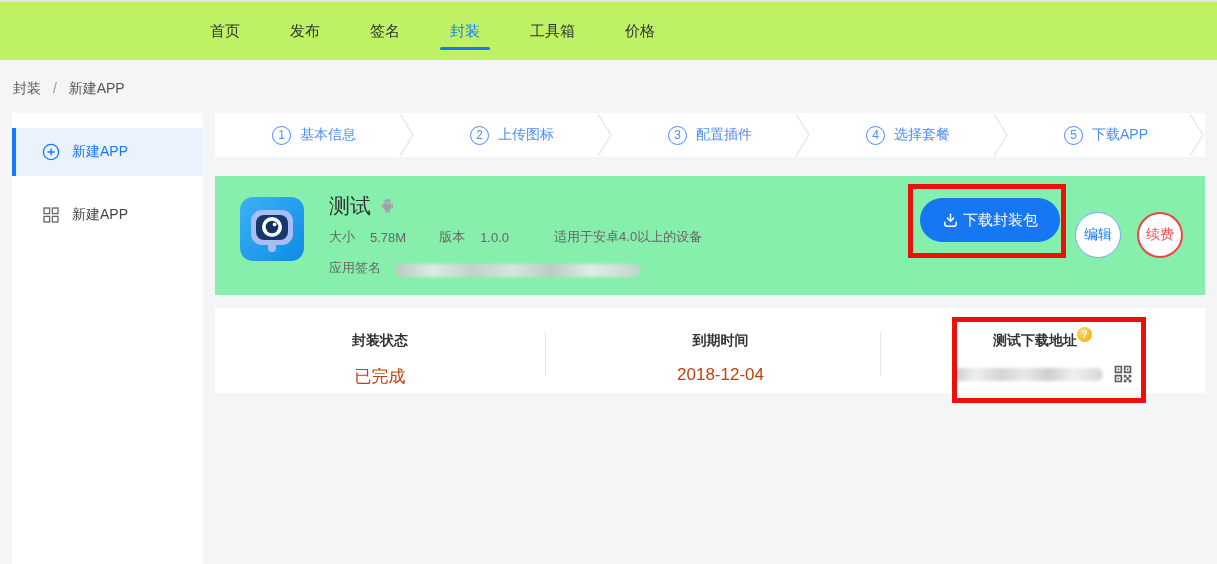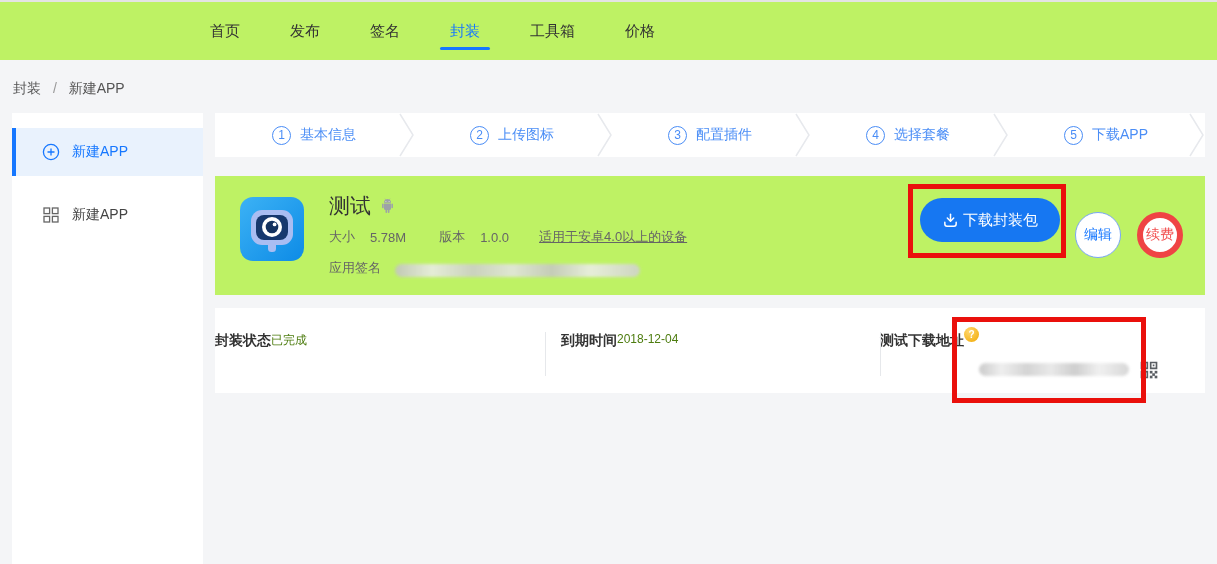--- a/index.html
+++ b/index.html
@@ -25,48 +25,48 @@
   .side-item.active { background:#e9f2fd; border-left:4px solid #1677ff; padding-left:26px; color:#1677ff; }
   .side-item + .side-item { margin-top:15px; }
 
   
   .steps { position:absolute; left:215px; top:113px; width:990px; height:44px; background:#fff; display:flex; }
   .step { width:198px; display:flex; align-items:center; justify-content:center; gap:9px; color:#4a8df6; font-size:14px; cursor:pointer; }
   .step-num { width:19px; height:19px; border:1px solid #4a8df6; border-radius:50%; font-size:12px; line-height:17px; text-align:center; }
   .chevrons { position:absolute; left:0; top:0; pointer-events:none; }
 
   
-  .card { position:absolute; left:215px; top:176px; width:990px; height:119px; background:#bef264; }
+  .card { position:absolute; left:215px; top:176px; width:990px; height:119px; background:#86efac; }
   .app-icon { position:absolute; left:25px; top:21px; width:64px; height:64px; }
   .app-title { position:absolute; left:114px; top:16px; display:flex; align-items:center; gap:8px; }
   .app-name { font-size:21px; color:#333; }
   .meta-row { position:absolute; left:114px; top:52px; font-size:13px; color:#666; display:flex; align-items:center; }
   .meta-label { color:#666; }
   .meta-value { margin-left:15px; color:#666; }
-  .gap30 { margin-left:33px; } .gap35 { margin-left:30px;text-decoration:underline; }
+  .gap30 { margin-left:33px; } .gap35 { margin-left:45px; }
   .sig-row { position:absolute; left:114px; top:83px; font-size:13px; color:#666; display:flex; align-items:flex-end; }
   .blur-stripe { height:13px; border-radius:7px; filter:blur(1.6px); opacity:.85;
     background:linear-gradient(90deg,#c2c2c2,#ececec 15%,#cdcdcd 32%,#e5e5e5 48%,#c6c6c6 64%,#eeeeee 80%,#d0d0d0); }
   .sig-blur { width:245px; margin-left:14px; }
 
   .btn-download { position:absolute; left:705px; top:22px; width:140px; height:44px; border:none; border-radius:22px;
     background:#1677f2; color:#fff; font-size:15px; display:flex; align-items:center; justify-content:center; gap:4px; cursor:pointer;
     font-family:inherit; }
   .btn-circle { position:absolute; top:36px; width:46px; height:46px; border-radius:50%; background:#fff; font-size:14px;
     display:flex; align-items:center; justify-content:center; cursor:pointer; font-family:inherit; }
   .btn-edit { left:860px; border:1px solid #7aa6f5; color:#1677ff; }
-  .btn-renew { left:922px; border:6px solid #ef4444; color:#f25050; }
+  .btn-renew { left:922px; border:2px solid #ef4444; color:#f25050; }
 
   
   .status { position:absolute; left:215px; top:308px; width:990px; height:85px; background:#fff; display:flex; }
-  .st-col { display:flex; flex-direction:row; padding-top:24px; }
+  .st-col { display:flex; flex-direction:column; align-items:center; padding-top:24px; }
   .st-col-1 { width:330px; } .st-col-2 { width:335px;padding-left:16px; } .st-col-3 { width:325px; }
   .st-divider { position:absolute; top:24px; width:1px; height:44px; background:#e6e8eb; }
   .st-label { font-size:14px; font-weight:bold; color:#333; }
-  .st-value { font-size:12px; color:#4d7c0f; }
+  .st-value { margin-top:15px; font-size:17px; color:#c2410c; }
   .st-label-row { display:flex; align-items:flex-start; gap:0; }
   .help-badge { width:15px; height:15px; border-radius:50%; background:radial-gradient(circle at 35% 30%,#ffd76e,#f0a800);
     color:#fff; font-size:10px; font-weight:bold; line-height:15px; text-align:center; transform:translateY(-5px); cursor:pointer; }
   .st-value-row { margin-top:14px; display:flex; align-items:center; gap:10px; }
   .url-blur { width:150px; }
   .qr { display:inline-flex; width:20px; height:20px; cursor:pointer; }
 
   
   .annotation { position:absolute; border:5px solid #ea100c; pointer-events:none; z-index:50; }
   .ann-1 { left:908px; top:184px; width:158px; height:74px; }

